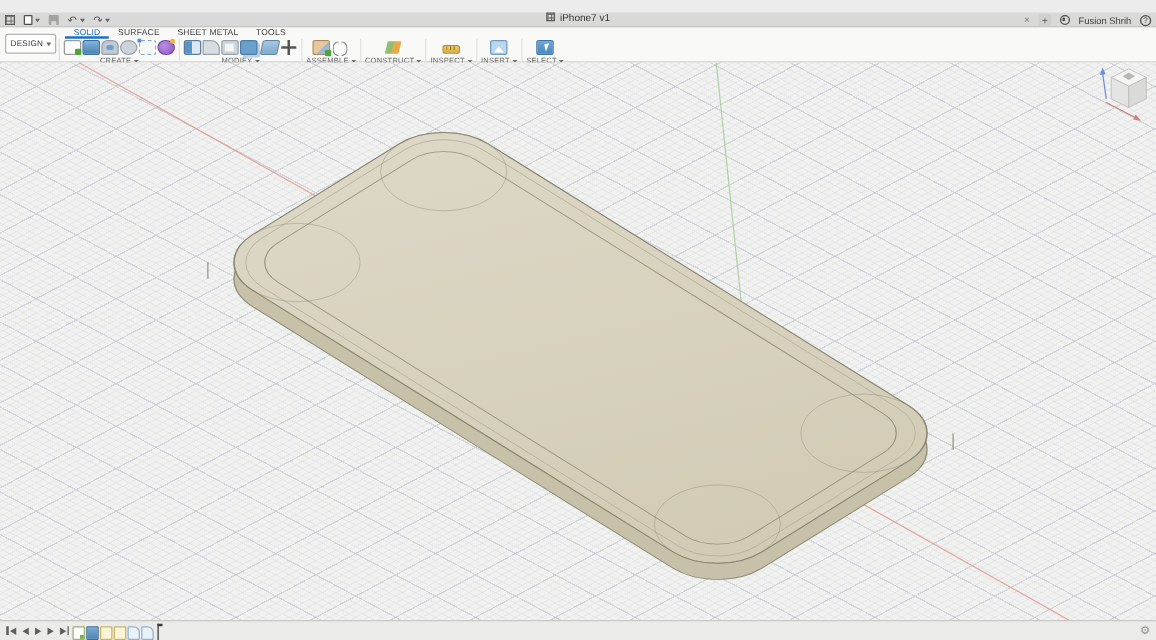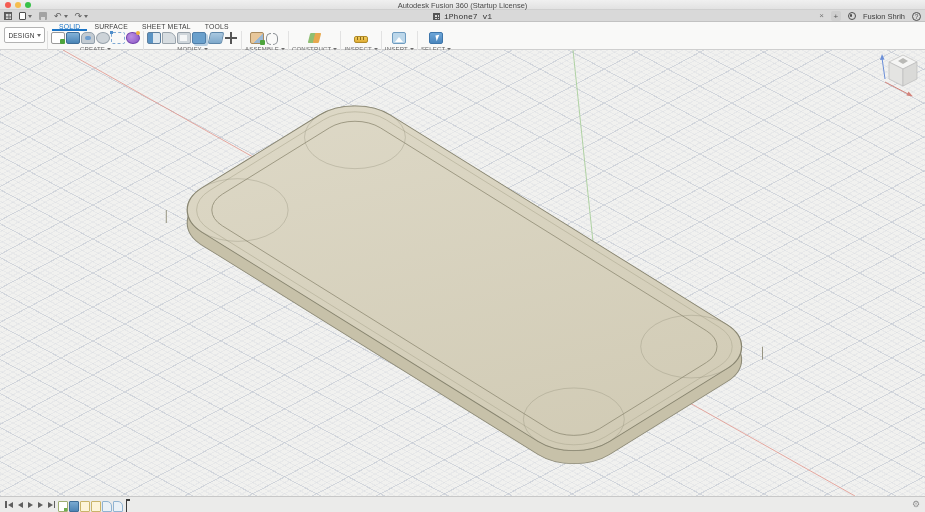--- a/index.html
+++ b/index.html
@@ -22,21 +22,21 @@
   .qat-grid { width:8px; height:8px; border:1px solid #5c5c5c;
     background-image:linear-gradient(#5c5c5c 1px,transparent 1px),linear-gradient(90deg,#5c5c5c 1px,transparent 1px);
     background-size:3.5px 3.5px; }
   .qat-file { width:7px; height:8px; background:#fff; border:1px solid #4e4e4e; border-radius:1px; }
   .qat-save { width:8px; height:8px; background:#a3a3a3; border-radius:1px; position:relative; }
   .qat-save:after { content:""; position:absolute; left:2px; bottom:0; width:4px; height:3px; background:#d9d9d9; }
   .glyph { font-size:9px; color:#5c5c5c; line-height:10px; }
   .caret { width:0; height:0; border-left:2.5px solid transparent; border-right:2.5px solid transparent;
     border-top:3px solid #6a6a6a; display:inline-block; margin-left:2px; }
   .doc-tab { position:absolute; left:0; right:0; top:0; height:12px; display:flex;
-    align-items:center; justify-content:center; gap:4px; font-size:8px; color:#333;font-family:Liberation Mono, monospace; }
+    justify-content:center; gap:4px; font-size:8px; color:#333; }
   .doc-grid { width:7px; height:7px; border:1px solid #555;
     background-image:linear-gradient(#555 1px,transparent 1px),linear-gradient(90deg,#555 1px,transparent 1px);
     background-size:3px 3px; }
   .tab-right { position:absolute; right:4px; top:0; height:12px; display:flex; align-items:center; gap:7px; }
   .tr-close { font-size:8px; color:#777; line-height:10px; }
   .tr-plus { width:10px; height:10px; border-radius:2px; background:#cfcfcf; color:#555;
     font-size:8px; display:flex; align-items:center; justify-content:center; }
   .tr-status { width:8px; height:8px; border-radius:50%; border:1.5px solid #4e4e4e; position:relative; }
   .tr-status:after { content:""; position:absolute; left:1px; top:1px; width:2.5px; height:2.5px;
     border-radius:50%; background:#4e4e4e; }
@@ -138,28 +138,20 @@
   .tf-fillet { background:#eaf1f7; border:1px solid #8fb3d2; border-radius:1px 5px 1px 1px; }
   .tl-marker { width:1px; height:13px; background:#3a3a3a; position:relative; margin-left:2px; }
   .tl-marker:after { content:""; position:absolute; left:0; top:0; width:4px; height:1.5px; background:#3a3a3a; }
   .tl-gear { position:absolute; right:5px; top:2px; font-size:9px; color:#909090; }
 </style>
 </head>
 <body>
 
 <div id="app">
 
-  <div class="titlebar">
-    <div class="lights">
-      <div class="light" style="background:#f45c52"></div>
-      <div class="light" style="background:#f5bd4f"></div>
-      <div class="light" style="background:#38c149"></div>
-    </div>
-    <div class="win-title">Autodesk Fusion 360 (Startup License)</div>
-  </div>
 
   <div class="tabbar">
     <div class="qat">
       <span class="qat-grid"></span>
       <span style="display:flex;align-items:center">
         <span class="qat-file"></span>
           <span class="caret"></span>
       </span>
       <span class="qat-save"></span>
       <span style="display:flex;align-items:center">

